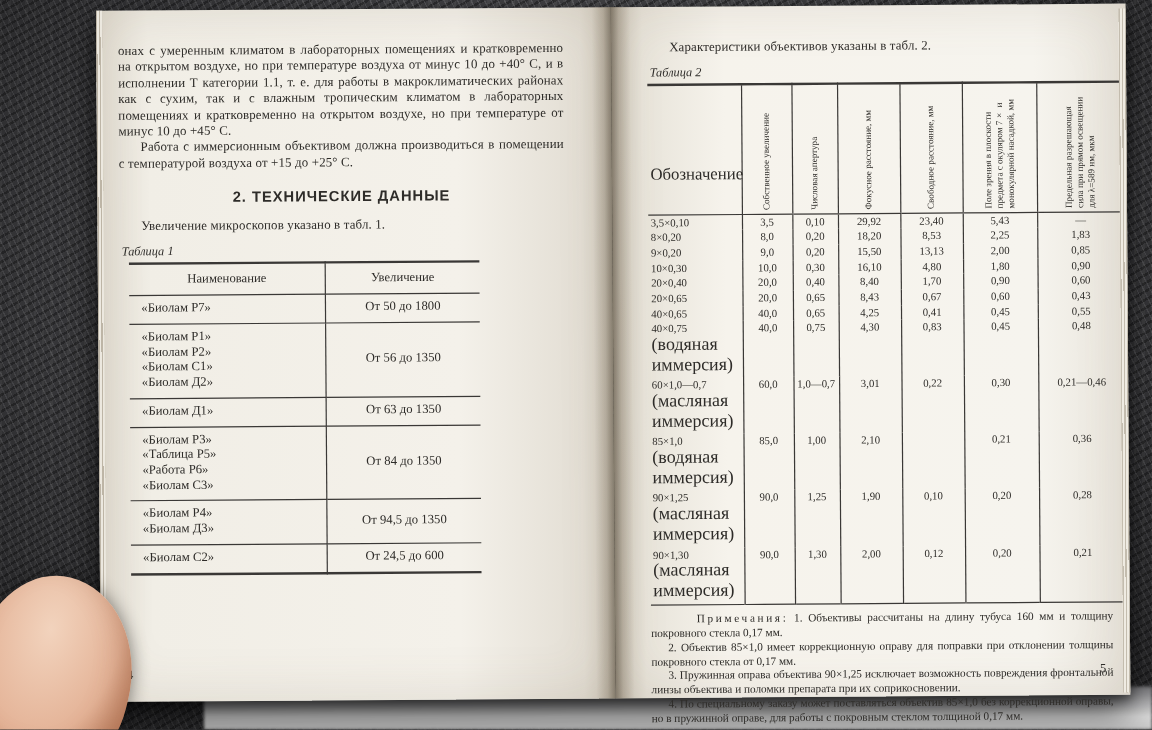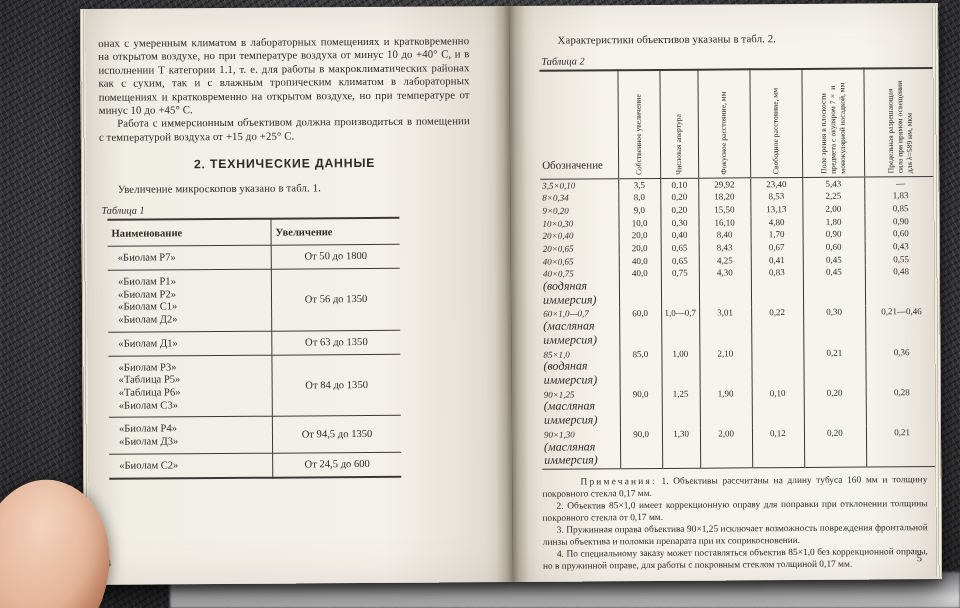--- a/index.html
+++ b/index.html
@@ -35,37 +35,37 @@
 
   .content{position:absolute;top:28px;bottom:34px;left:18px;right:40px;}
   .page-right .content{left:30px;right:14px;}
 
   .para{font-size:10.8px;line-height:1.24;text-align:justify;letter-spacing:0.1px;}
   .ind{text-indent:1.7em;}
   .heading{font-family:"Liberation Sans","DejaVu Sans",sans-serif;font-size:12.3px;font-weight:bold;text-align:center;letter-spacing:0.8px;margin:14px 0 11px;}
   .tcap{font-style:italic;font-size:10.3px;margin:9px 0 3px 2px;}
 
   .t1{border-collapse:collapse;width:292px;margin-left:8px;border-top:2px solid #3a3836;border-bottom:2px solid #3a3836;font-size:10.6px;}
-  .t1 th{font-weight:bold;border-bottom:1px solid #3a3836;padding:7px 4px;text-align:left;}
+  .t1 th{font-weight:normal;border-bottom:1px solid #3a3836;padding:7px 4px;text-align:center;}
   .t1 th:first-child, .t1 td.name-cell{border-right:1px solid #3a3836;}
   .t1 td{border-bottom:1px solid #3a3836;padding:5px 6px;vertical-align:middle;line-height:1.2;}
   .t1 tr:last-child td{border-bottom:none;}
   .t1 .name-cell{width:56%;padding-left:10px;}
   .t1 .value-cell{text-align:center;}
 
   .t2{border-collapse:collapse;width:100%;table-layout:fixed;border-top:2px solid #3a3836;border-bottom:1.6px solid #3a3836;}
   .t2 col.c0{width:78px;} .t2 col.c1{width:42px;} .t2 col.c2{width:38px;}
   .t2 col.c3{width:52px;} .t2 col.c4{width:52px;} .t2 col.c5{width:62px;} .t2 col.c6{width:72px;}
   .t2 th{border-bottom:1px solid #3a3836;border-left:1px solid #3a3836;vertical-align:bottom;padding:3px 1px;font-weight:normal;height:108px;}
-  .t2 th:first-child{border-left:none;text-align:left;padding-left:2px;padding-bottom:8px;font-size:11px;}
+  .t2 th:first-child{border-left:none;text-align:left;padding-left:2px;padding-bottom:24px;font-size:14px;}
   .vert-text{display:block;margin:0 auto;writing-mode:vertical-rl;transform:rotate(180deg);height:100px;font-size:7.6px;line-height:1.25;text-align:left;}
   .t2 td{border-left:1px solid #3a3836;font-size:9px;line-height:1.18;padding:1px 2px;text-align:center;vertical-align:top;}
   .t2 td:first-child{border-left:none;}
-  .t2 td.desig{text-align:left;padding-left:2px;font-style:italic;}
-  .sub{font-size:12px;line-height:1.15;}
+  .t2 td.desig{text-align:left;padding-left:2px;}
+  .sub{font-size:15px;line-height:1.15;}
 
   .notes{margin-top:7px;}
   .note{font-size:9.4px;line-height:1.27;text-align:justify;text-indent:1.5em;}
   .notes-label{letter-spacing:2.2px;margin-left:24px;}
 
   .pagenum{position:absolute;bottom:16px;font-size:10.5px;}
   .page-left .pagenum{left:22px;}
   .page-right .pagenum{right:20px;}
 </style>
 </head>
@@ -110,21 +110,21 @@
             <tr>
               <td class="name-cell">
                 <div>«Биолам Д1»</div>
               </td>
               <td class="value-cell">От 63 до 1350</td>
             </tr>
             <tr>
               <td class="name-cell">
                 <div>«Биолам Р3»</div>
                 <div>«Таблица Р5»</div>
-                <div>«Таблица Р6»</div>
+                <div>«Работа Р6»</div>
                 <div>«Биолам С3»</div>
               </td>
               <td class="value-cell">От 84 до 1350</td>
             </tr>
             <tr>
               <td class="name-cell">
                 <div>«Биолам Р4»</div>
                 <div>«Биолам Д3»</div>
               </td>
               <td class="value-cell">От 94,5 до 1350</td>
@@ -185,21 +185,21 @@
               </td>
               <td class="num">3,5</td>
               <td class="num">0,10</td>
               <td class="num">29,92</td>
               <td class="num">23,40</td>
               <td class="num">5,43</td>
               <td class="num">—</td>
             </tr>
             <tr>
               <td class="desig">
-                <div>8×0,34</div>
+                <div>8×0,20</div>
               </td>
               <td class="num">8,0</td>
               <td class="num">0,20</td>
               <td class="num">18,20</td>
               <td class="num">8,53</td>
               <td class="num">2,25</td>
               <td class="num">1,83</td>
             </tr>
             <tr>
               <td class="desig">

